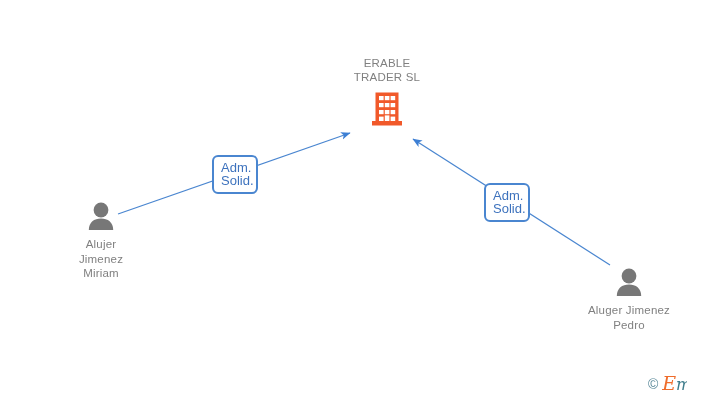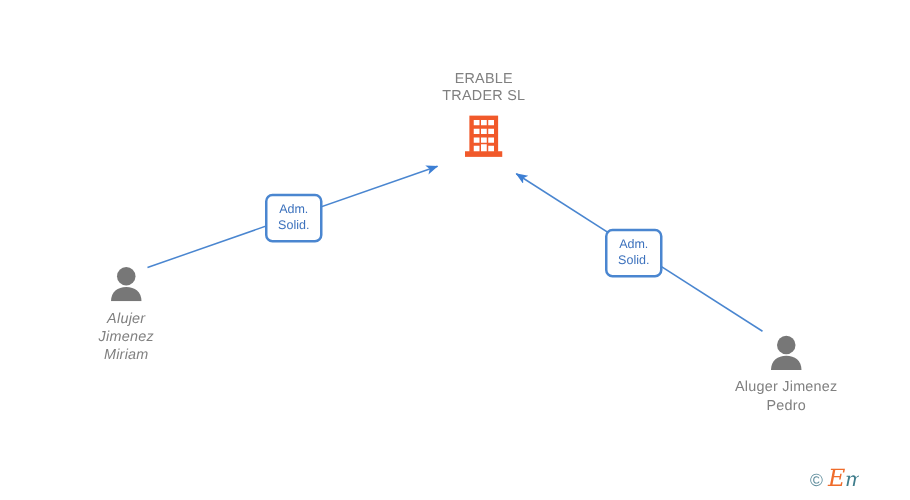--- a/index.html
+++ b/index.html
@@ -43,21 +43,21 @@
     display: flex;
     justify-content: center;
   }
 
   
   .person-node {
     position: absolute;
     width: 140px;
     text-align: center;
   }
-  .person-node.left  { left: 31px;  top: 213px; font-style: italic; }
+  .person-node.left  { left: 31px;  top: 202px; }
   .person-node.right { left: 559px; top: 268px; }
   .avatar-wrap {
     display: flex;
     justify-content: center;
   }
   .person-label {
     margin-top: 7px;
     font-size: 11.5px;
     line-height: 14.5px;
     color: #808080;
@@ -65,21 +65,21 @@
     white-space: pre-line;
   }
 
   
   .rel-label {
     position: absolute;
     background: #ffffff;
     border: 2px solid #4a86d0;
     border-radius: 6px;
     color: #3d72bd;
-    font-size: 10px;
+    font-size: 13px;
     line-height: 13px;
     text-align: center;
     padding: 4px 7px 5px 7px;
     white-space: pre-line;
     box-sizing: border-box;
   }
   .rel-label.left  { left: 212px; top: 155px; width: 46px; }
   .rel-label.right { left: 484px; top: 183px; width: 46px; }
 
   

